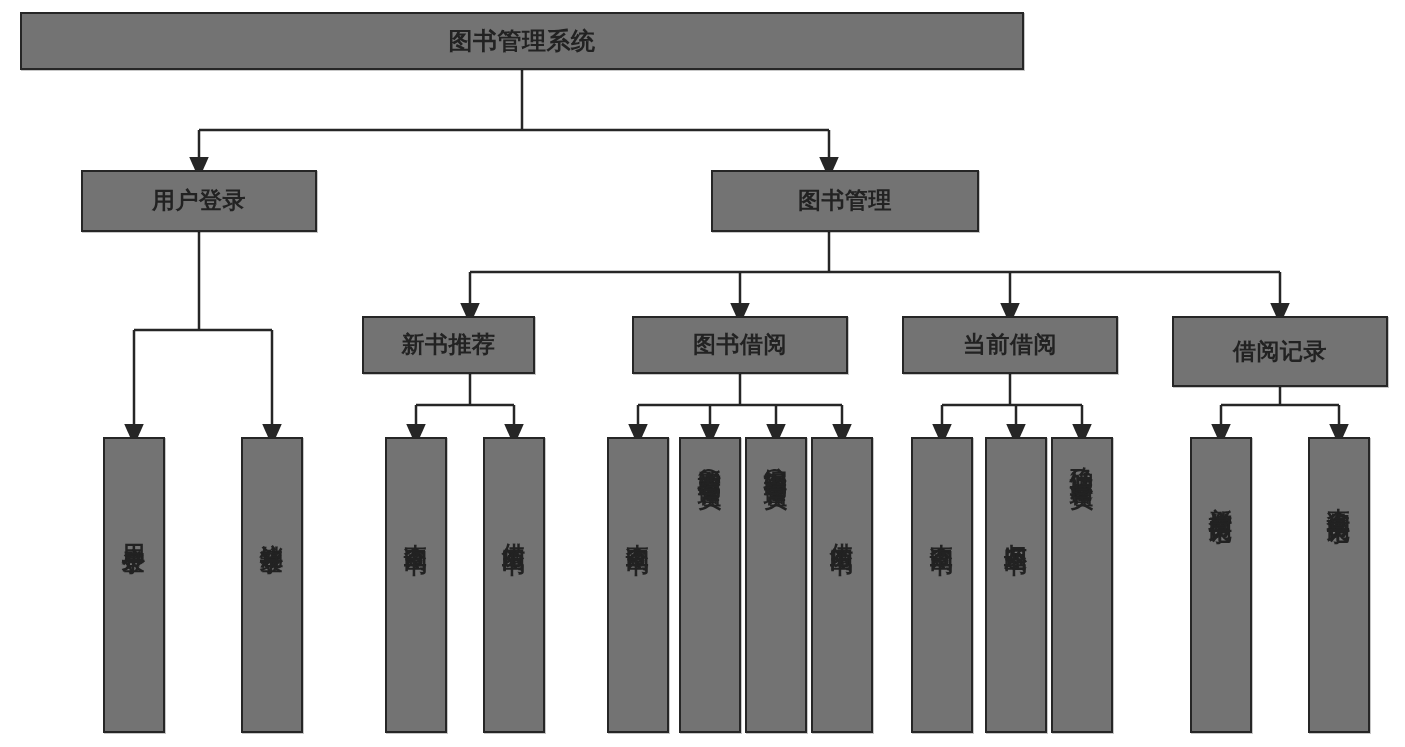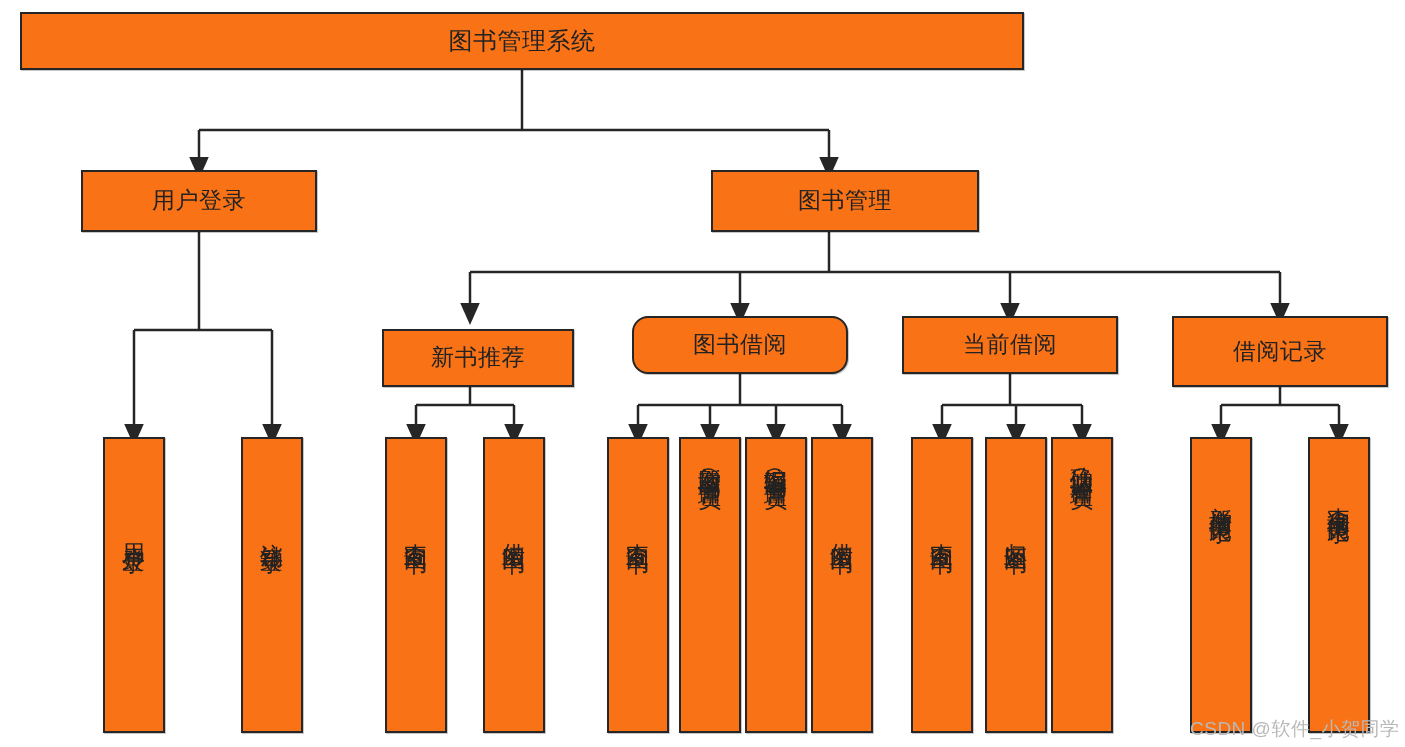--- a/index.html
+++ b/index.html
@@ -19,26 +19,27 @@
     position: absolute;
     left: 0;
     top: 0;
     width: 1405px;
     height: 747px;
     pointer-events: none;
   }
   .node {
     position: absolute;
     box-sizing: border-box;
-    background: #f97316;
+    background: #737373;
     border: 2.5px solid #262626;
     display: flex;
     align-items: center;
     justify-content: center;
     box-shadow: 1px 1px 0 rgba(0,0,0,0.22);
+    font-weight: bold;
   }
   .node .label {
     color: #222222;
     letter-spacing: 0.5px;
     white-space: nowrap;
   }
   .node.horiz .label {
     font-size: 23px;
     line-height: 1.1;
   }
@@ -116,24 +117,24 @@
   <div id="nodes-layer">
       <div class="node horiz root" style="left: 20px; top: 12px; width: 1004px; height: 58px;">
         <span class="label">图书管理系统</span>
       </div>
       <div class="node horiz level2" style="left: 81px; top: 170px; width: 236px; height: 62px;">
         <span class="label">用户登录</span>
       </div>
       <div class="node horiz level2" style="left: 711px; top: 170px; width: 268px; height: 62px;">
         <span class="label">图书管理</span>
       </div>
-      <div class="node horiz level3" style="left: 362px; top: 329px; width: 192px; height: 58px; margin-left: 20px;">
+      <div class="node horiz level3" style="left: 362px; top: 316px; width: 173px; height: 58px;">
         <span class="label">新书推荐</span>
       </div>
-      <div class="node horiz level3" style="left: 632px; top: 316px; width: 216px; height: 58px; border-radius: 16px;">
+      <div class="node horiz level3" style="left: 632px; top: 316px; width: 216px; height: 58px;">
         <span class="label">图书借阅</span>
       </div>
       <div class="node horiz level3" style="left: 902px; top: 316px; width: 216px; height: 58px;">
         <span class="label">当前借阅</span>
       </div>
       <div class="node horiz level3" style="left: 1172px; top: 316px; width: 216px; height: 71px;">
         <span class="label">借阅记录</span>
       </div>
       <div class="node vert leaf" style="left: 103px; top: 437px; width: 62px; height: 296px;">
         <span class="label" style="margin-top: 86px;">用户登录</span>
@@ -169,15 +170,14 @@
         <span class="label" style="margin-top: 10px;">确认归还（管理员）</span>
       </div>
       <div class="node vert leaf" style="left: 1190px; top: 437px; width: 62px; height: 296px;">
         <span class="label" style="margin-top: 50px;">新增借阅记录</span>
       </div>
       <div class="node vert leaf" style="left: 1308px; top: 437px; width: 62px; height: 296px;">
         <span class="label" style="margin-top: 50px;">查询借阅记录</span>
       </div>
     </div>
 
-  <div class="watermark" style="left:1190px; top:716px;">CSDN @软件_小贺同学</div>
 
 </div>
 
 </body></html>

